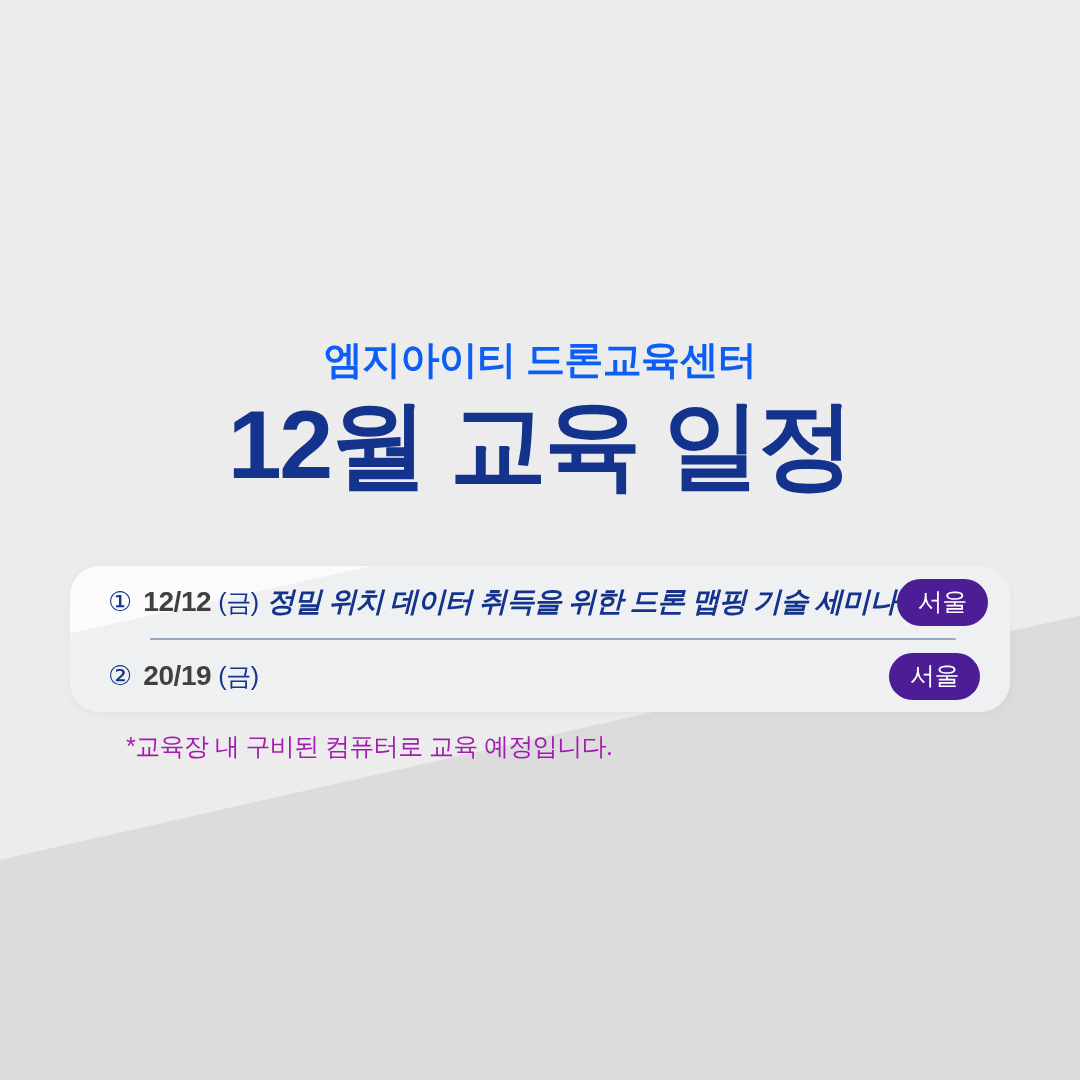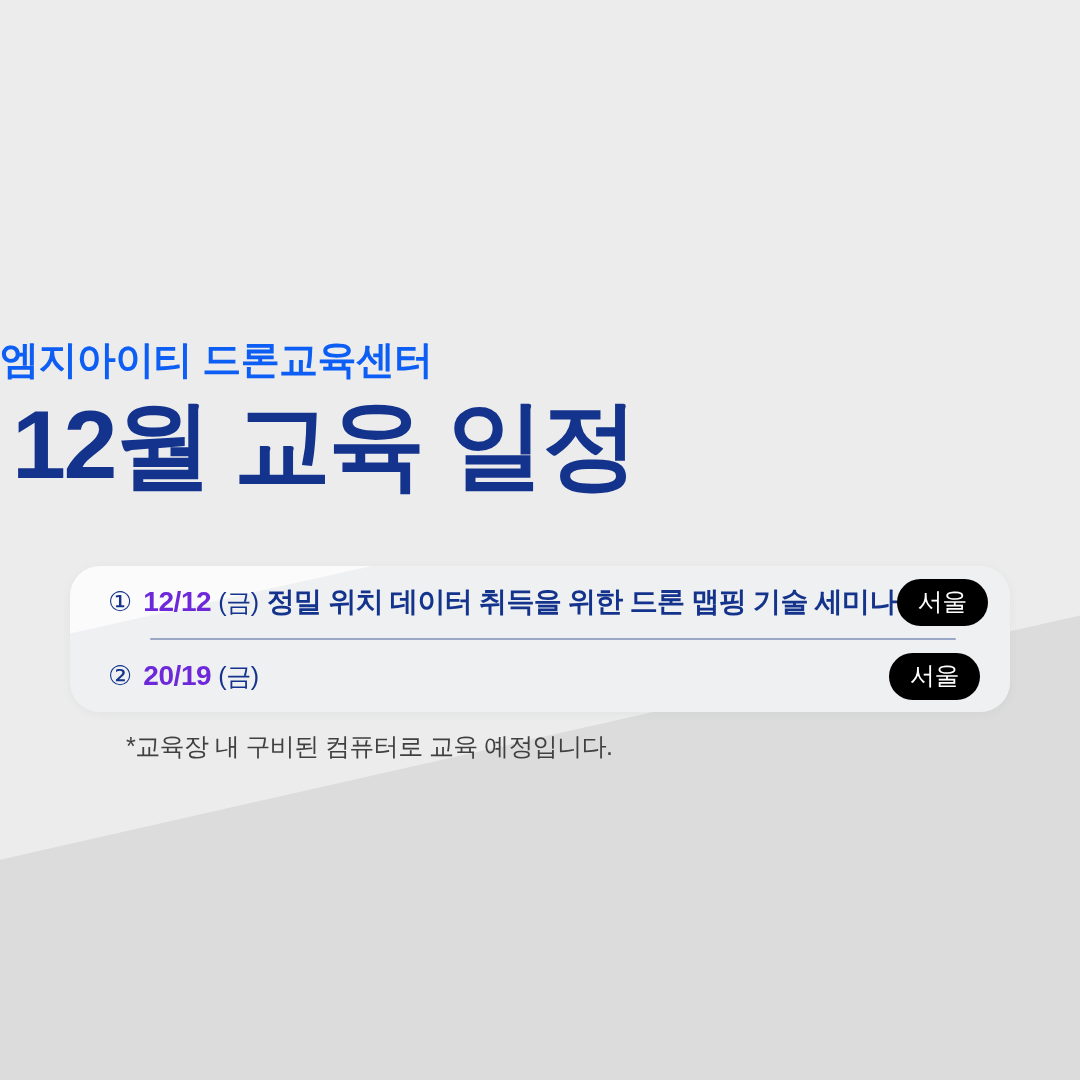--- a/index.html
+++ b/index.html
@@ -34,20 +34,21 @@
     clip-path: polygon(0% 79.6%, 100% 57.0%, 100% 100%, 0% 100%);
     z-index: 0;
   }
 
   
   .headline {
     position: absolute;
     left: 0;
     top: 340px;
     width: 1080px;
+    text-align: center;
     z-index: 2;
   }
 
   .eyebrow {
     font-size: 39px;
     font-weight: 700;
     letter-spacing: -0.6px;
     color: #0d5ef5;
     line-height: 1.05;
     margin: 0 0 6px 0;
@@ -125,50 +126,51 @@
     font-weight: 400;
     color: #14338c;
     line-height: 1;
     margin-right: 11px;
     flex: 0 0 auto;
   }
 
   .row-date {
     font-size: 28px;
     font-weight: 700;
-    color: #6d28d9;
+    color: #404040;
     letter-spacing: -0.4px;
     flex: 0 0 auto;
   }
 
   .row-day {
     font-size: 25px;
     font-weight: 400;
     color: #14338c;
     letter-spacing: -0.4px;
     margin: 0 8px 0 7px;
     flex: 0 0 auto;
   }
 
   .row-title {
     font-size: 28px;
     font-weight: 700;
     color: #14338c;
     letter-spacing: -0.7px;
     white-space: nowrap;
     flex: 0 0 auto;
+    font-style: italic;
   }
 
   .row-spacer {
     flex: 1 1 auto;
   }
 
   .badge {
     flex: 0 0 auto;
-    background: #000000;
+    background: #4c1d95;
     color: #ffffff;
     font-size: 25px;
     font-weight: 500;
     letter-spacing: -0.5px;
     line-height: 1;
     padding: 10px 21px 12px 21px;
     border-radius: 999px;
     margin-right: 8px;
     white-space: nowrap;
   }
@@ -183,21 +185,21 @@
   }
 
   
   .footnote {
     position: absolute;
     left: 126px;
     top: 730px;
     font-size: 25px;
     font-weight: 400;
     letter-spacing: -0.6px;
-    color: #404040;
+    color: #a21caf;
     z-index: 2;
     white-space: nowrap;
   }
 </style>
 </head>
 <body>
 
 <div class="poster">
 
   <div class="bg-diagonal"></div>

